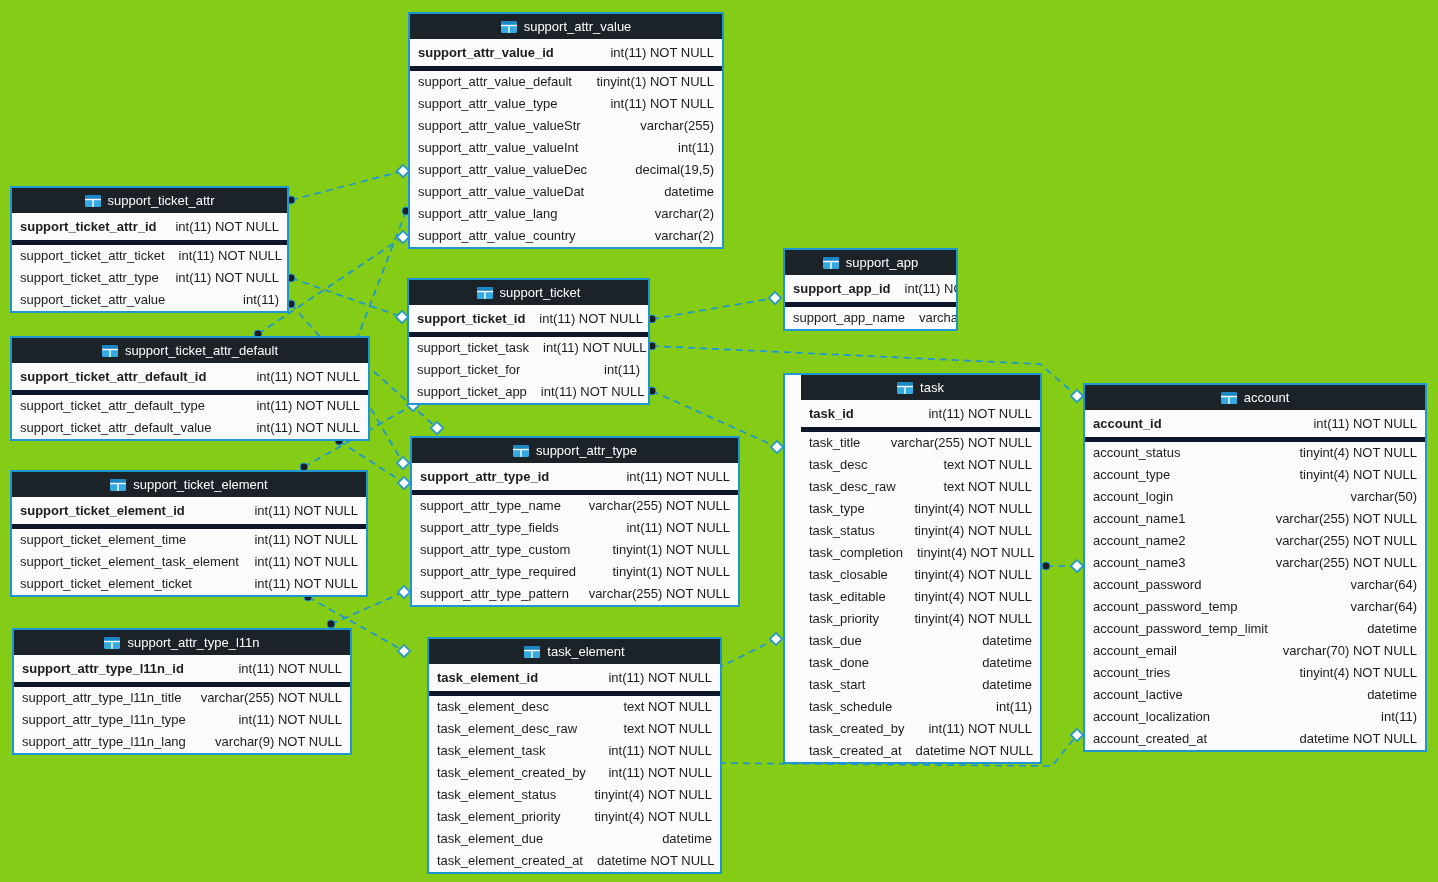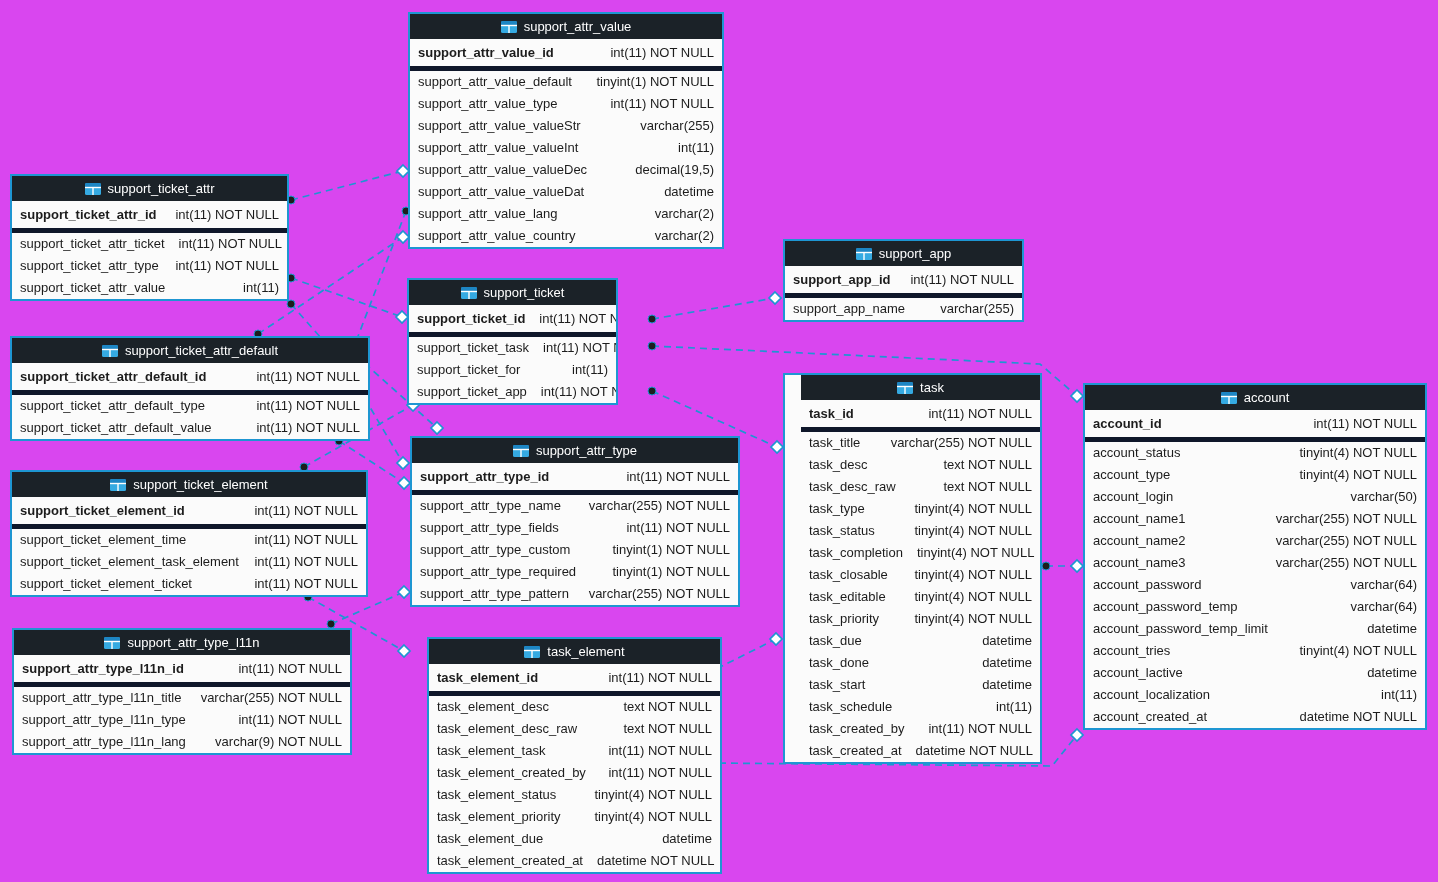--- a/index.html
+++ b/index.html
@@ -1,18 +1,18 @@
 <!DOCTYPE html>
 <html><head>
 <meta charset="utf-8">
 <style>
   html,body { margin:0; padding:0; background:#ffffff; }
   #canvas {
     position:relative; width:1438px; height:882px;
-    background:#d946ef; overflow:hidden;
+    background:#84cc16; overflow:hidden;
     font-family:"Liberation Sans", sans-serif;
   }
   svg.lines { position:absolute; left:0; top:0; z-index:1; }
   .table {
     position:absolute; z-index:2; box-sizing:border-box;
     background:#fbfbfb; border:2px solid #1e96d2;
   }
   .thead {
     background:#1b2228; color:#ffffff; height:25px;
     display:flex; align-items:center; justify-content:center; gap:7px;
@@ -122,21 +122,21 @@
       </div>
       <div class="row">
         <span class="cname">support_attr_value_lang</span>
         <span class="ctype">varchar(2)</span>
       </div>
       <div class="row">
         <span class="cname">support_attr_value_country</span>
         <span class="ctype">varchar(2)</span>
       </div>
     </div>
-    <div class="table" style="left: 10px; top: 174px; width: 279px;">
+    <div class="table" style="left: 10px; top: 186px; width: 279px;">
       <div class="thead">
         <span class="ticon">
           <svg width="16" height="12" viewBox="0 0 16 12">
             <rect x="0" y="0" width="16" height="12" rx="1.5" fill="#35aae2"></rect>
             <rect x="0" y="0" width="16" height="4.5" rx="1.5" fill="#1d86c4"></rect>
             <line x1="0" y1="4.5" x2="16" y2="4.5" stroke="#ffffff" stroke-width="1.4"></line>
             <line x1="8" y1="4.5" x2="8" y2="12" stroke="#ffffff" stroke-width="1.4"></line>
           </svg>
         </span>
         <span>support_ticket_attr</span>
@@ -234,21 +234,21 @@
       </div>
       <div class="row">
         <span class="cname">support_attr_type_l11n_type</span>
         <span class="ctype">int(11) NOT NULL</span>
       </div>
       <div class="row">
         <span class="cname">support_attr_type_l11n_lang</span>
         <span class="ctype">varchar(9) NOT NULL</span>
       </div>
     </div>
-    <div class="table" style="left: 407px; top: 278px; width: 211px;">
+    <div class="table" style="left: 407px; top: 278px; width: 243px;">
       <div class="thead">
         <span class="ticon">
           <svg width="16" height="12" viewBox="0 0 16 12">
             <rect x="0" y="0" width="16" height="12" rx="1.5" fill="#35aae2"></rect>
             <rect x="0" y="0" width="16" height="4.5" rx="1.5" fill="#1d86c4"></rect>
             <line x1="0" y1="4.5" x2="16" y2="4.5" stroke="#ffffff" stroke-width="1.4"></line>
             <line x1="8" y1="4.5" x2="8" y2="12" stroke="#ffffff" stroke-width="1.4"></line>
           </svg>
         </span>
         <span>support_ticket</span>
@@ -349,21 +349,21 @@
       </div>
       <div class="row">
         <span class="cname">task_element_due</span>
         <span class="ctype">datetime</span>
       </div>
       <div class="row">
         <span class="cname">task_element_created_at</span>
         <span class="ctype">datetime NOT NULL</span>
       </div>
     </div>
-    <div class="table" style="left: 783px; top: 239px; width: 241px;">
+    <div class="table" style="left: 783px; top: 248px; width: 175px;">
       <div class="thead">
         <span class="ticon">
           <svg width="16" height="12" viewBox="0 0 16 12">
             <rect x="0" y="0" width="16" height="12" rx="1.5" fill="#35aae2"></rect>
             <rect x="0" y="0" width="16" height="4.5" rx="1.5" fill="#1d86c4"></rect>
             <line x1="0" y1="4.5" x2="16" y2="4.5" stroke="#ffffff" stroke-width="1.4"></line>
             <line x1="8" y1="4.5" x2="8" y2="12" stroke="#ffffff" stroke-width="1.4"></line>
           </svg>
         </span>
         <span>support_app</span>
@@ -498,20 +498,24 @@
         <span class="cname">account_password</span>
         <span class="ctype">varchar(64)</span>
       </div>
       <div class="row">
         <span class="cname">account_password_temp</span>
         <span class="ctype">varchar(64)</span>
       </div>
       <div class="row">
         <span class="cname">account_password_temp_limit</span>
         <span class="ctype">datetime</span>
+      </div>
+      <div class="row">
+        <span class="cname">account_email</span>
+        <span class="ctype">varchar(70) NOT NULL</span>
       </div>
       <div class="row">
         <span class="cname">account_tries</span>
         <span class="ctype">tinyint(4) NOT NULL</span>
       </div>
       <div class="row">
         <span class="cname">account_lactive</span>
         <span class="ctype">datetime</span>
       </div>
       <div class="row">

